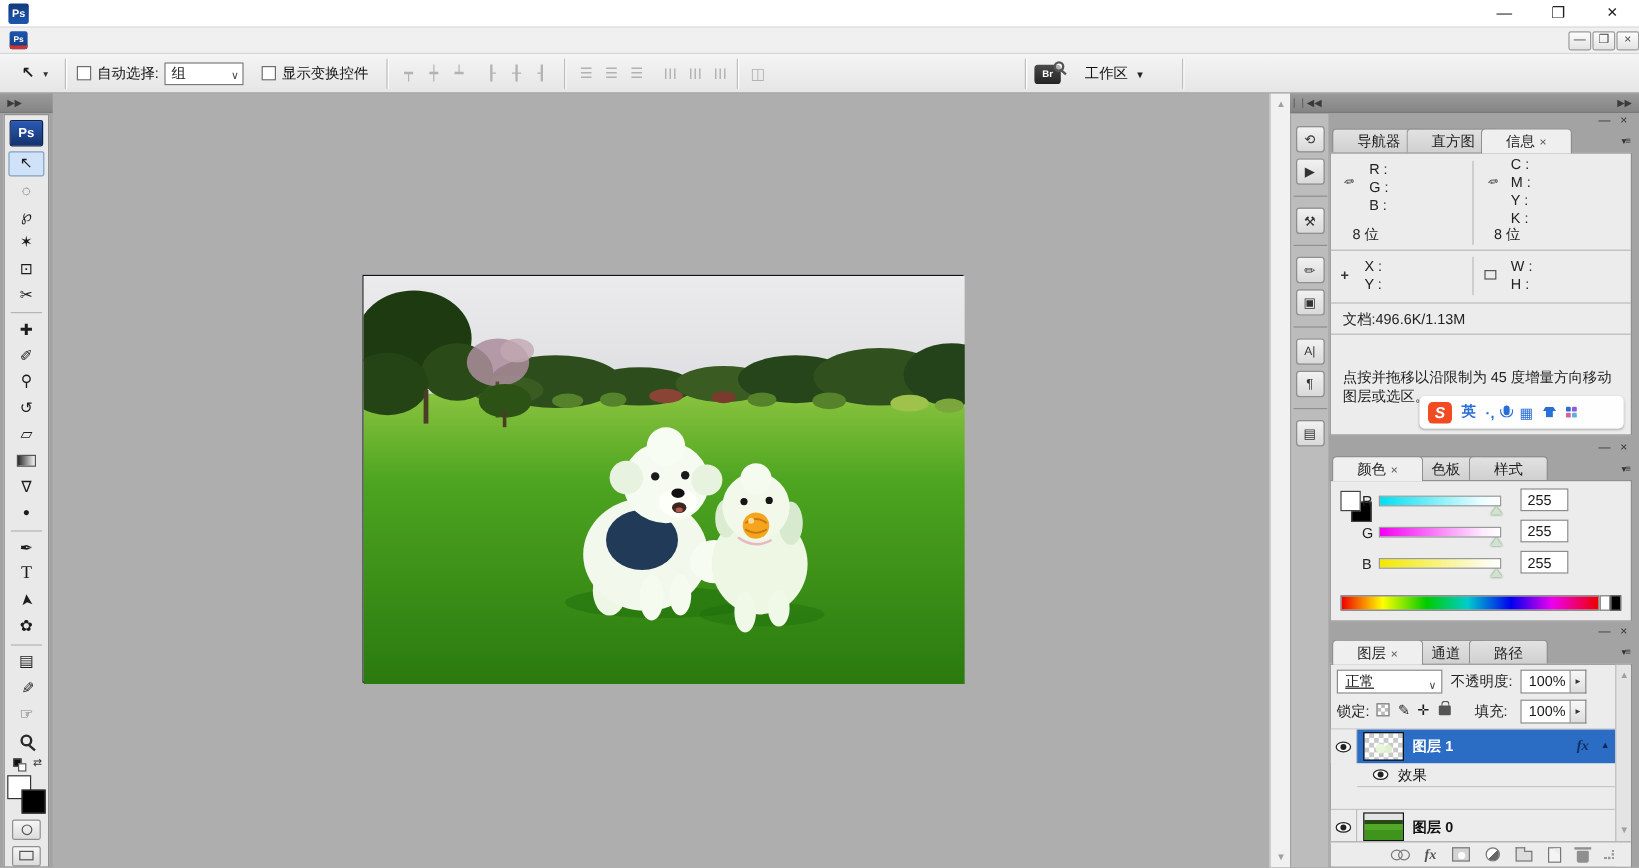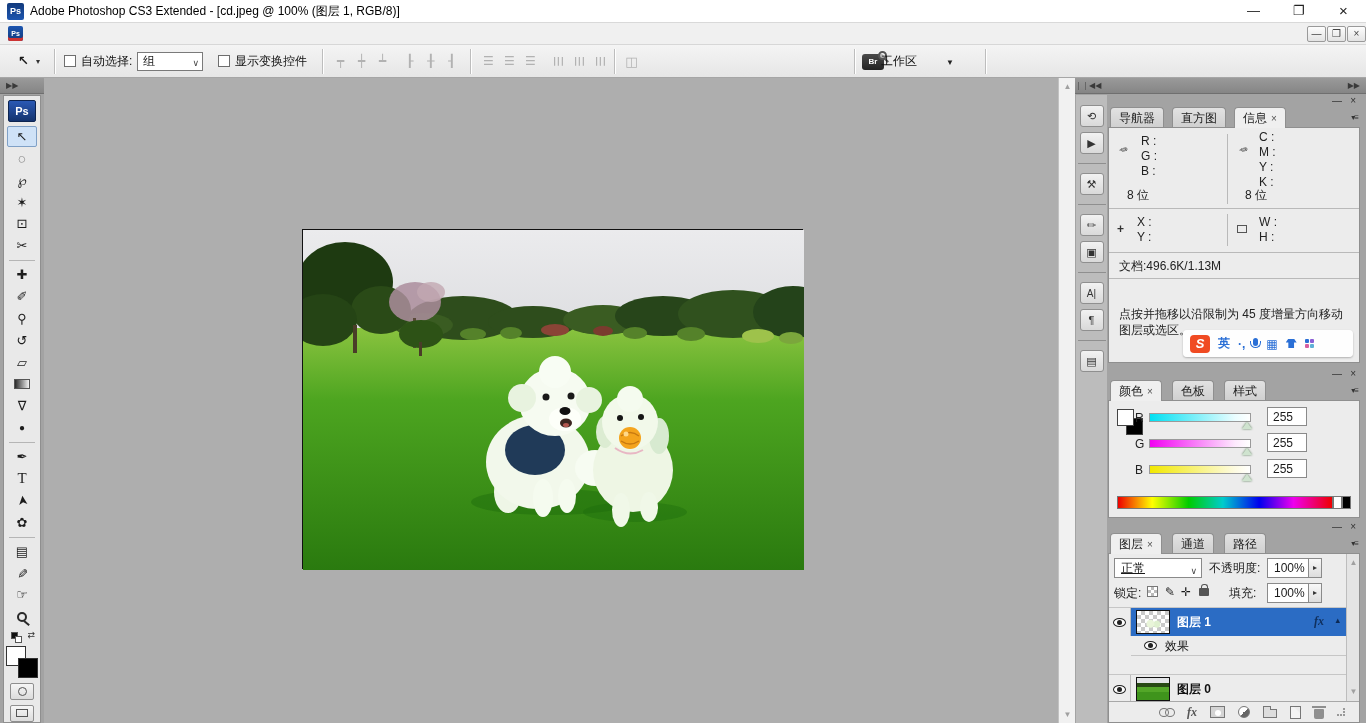--- a/index.html
+++ b/index.html
@@ -62,21 +62,21 @@
   #rightdock{position:absolute;left:1075px;top:78px;right:0;bottom:0;background:#a3a3a3;}
   #iconstrip{position:absolute;left:1px;top:17px;width:31px;bottom:0;background:#bcbcbc;display:flex;flex-direction:column;align-items:center;padding-top:10px;}
   .dkb{width:24px;height:22px;background:linear-gradient(#f2f2f2,#d9d9d9);border:1px solid #8f8f8f;border-radius:3px;margin-bottom:5px;display:flex;align-items:center;justify-content:center;font-size:11px;color:#333;}
   .dksep{width:28px;height:1px;background:#8f8f8f;margin:4px 0 9px 0;}
   .grips{position:absolute;left:3px;top:4px;width:8px;height:8px;border-left:1px solid #666;border-right:1px solid #666;}
   
   .pgroup{position:absolute;left:33px;width:252px;}
   .minihead{position:absolute;top:0;right:0;left:0;height:12px;}
   .mh-b{position:absolute;top:0;font-size:10px;line-height:11px;color:#333;}
   .tabs{position:absolute;top:12px;left:0;right:0;height:21px;}
-  .tab{position:absolute;top:0;height:21px;background:linear-gradient(#e2e2e2,#cfcfcf);border:1px solid #8f8f8f;border-bottom:none;border-radius:4px 4px 0 0;padding:0 8px;line-height:20px;color:#222;}
+  .tab{position:absolute;top:0;height:21px;background:linear-gradient(#e2e2e2,#cfcfcf);border:1px solid #8f8f8f;border-bottom:none;border-radius:4px 4px 0 0;padding:0 20px;line-height:20px;color:#222;}
   .tab.active{background:#efefef;z-index:2;}
   .tabx{color:#555;margin-left:4px;font-size:10px;}
   .pmenu{position:absolute;right:2px;top:6px;font-size:8px;color:#333;letter-spacing:-1px;}
   .pbody{position:absolute;top:32px;left:0;right:0;bottom:0;background:#ececec;border:1px solid #8f8f8f;}
   
   .inf-sep{position:absolute;left:0;right:0;height:1px;background:#b9b9b9;}
   .inf-vline{position:absolute;top:6px;width:1px;background:#b9b9b9;}
   .ilab{position:absolute;color:#222;line-height:15px;}
   .pick{font-size:10px;color:#333;display:inline-block;transform:rotate(125deg);}
   
@@ -142,21 +142,20 @@
   .xh{color:#333;font-size:12px;font-weight:bold;}
   .wh-rect{display:inline-block;width:10px;height:8px;border:1px solid #555;}
 </style>
 </head>
 <body>
 
 <div id="app">
 
   <div id="titlebar">
     <div id="appicon">Ps</div>
-    <div id="apptitle">Adobe Photoshop CS3 Extended - [cd.jpeg @ 100% (图层 1, RGB/8)]</div>
     <div class="wbtn" style="left:1231px;"><span>—</span></div>
     <div class="wbtn" style="left:1276px;"><span>❐</span></div>
     <div class="wbtn" style="left:1321px;font-size:15px;"><span>×</span></div>
   </div>
 
   <div id="menubar">
     <div id="docicon">Ps</div>
     <div class="dwbtn" style="left:1307px;"><span>—</span></div>
     <div class="dwbtn" style="left:1327px;"><span>❐</span></div>
     <div class="dwbtn" style="left:1347px;"><span>×</span></div>
@@ -187,21 +186,21 @@
     <span class="alico" style="left:500px;">☰</span>
     <span class="alico" style="left:521px;">☰</span>
     <span class="alico rot" style="left:548px;">☰</span>
     <span class="alico rot" style="left:569px;">☰</span>
     <span class="alico rot" style="left:590px;">☰</span>
     <div class="obar-sep" style="left:614px;"></div>
     <span class="alico" style="left:622px;font-size:13px;">◫</span>
     <div class="obar-sep" style="left:854px;"></div>
     <div id="br-badge">Br</div>
     <div id="br-mag"></div>
-    <span class="olabel" style="left:881px;">工作区</span>
+    <span class="olabel" style="left:904px;">工作区</span>
     <span class="abs" style="left:946px;top:13px;font-size:8px;color:#222;">▼</span>
     <div class="obar-sep" style="left:985px;"></div>
   </div>
 
   <div id="tooldock">
     <div class="dockhead" style="left:0;width:44px;">
       <span style="margin-left:6px;">▶▶</span>
     </div>
     <div id="toolcol">
       <div id="pslogo">Ps</div>

